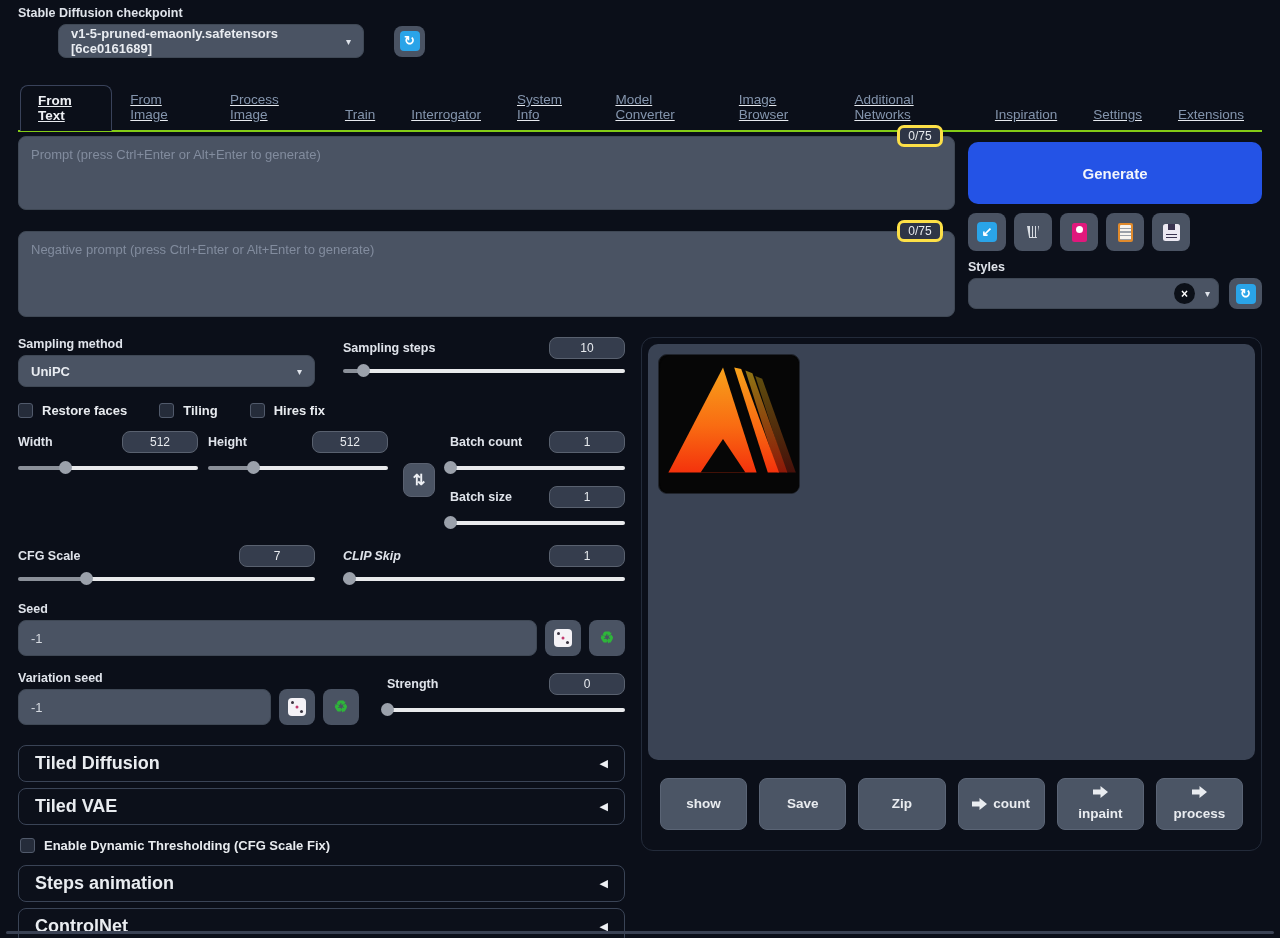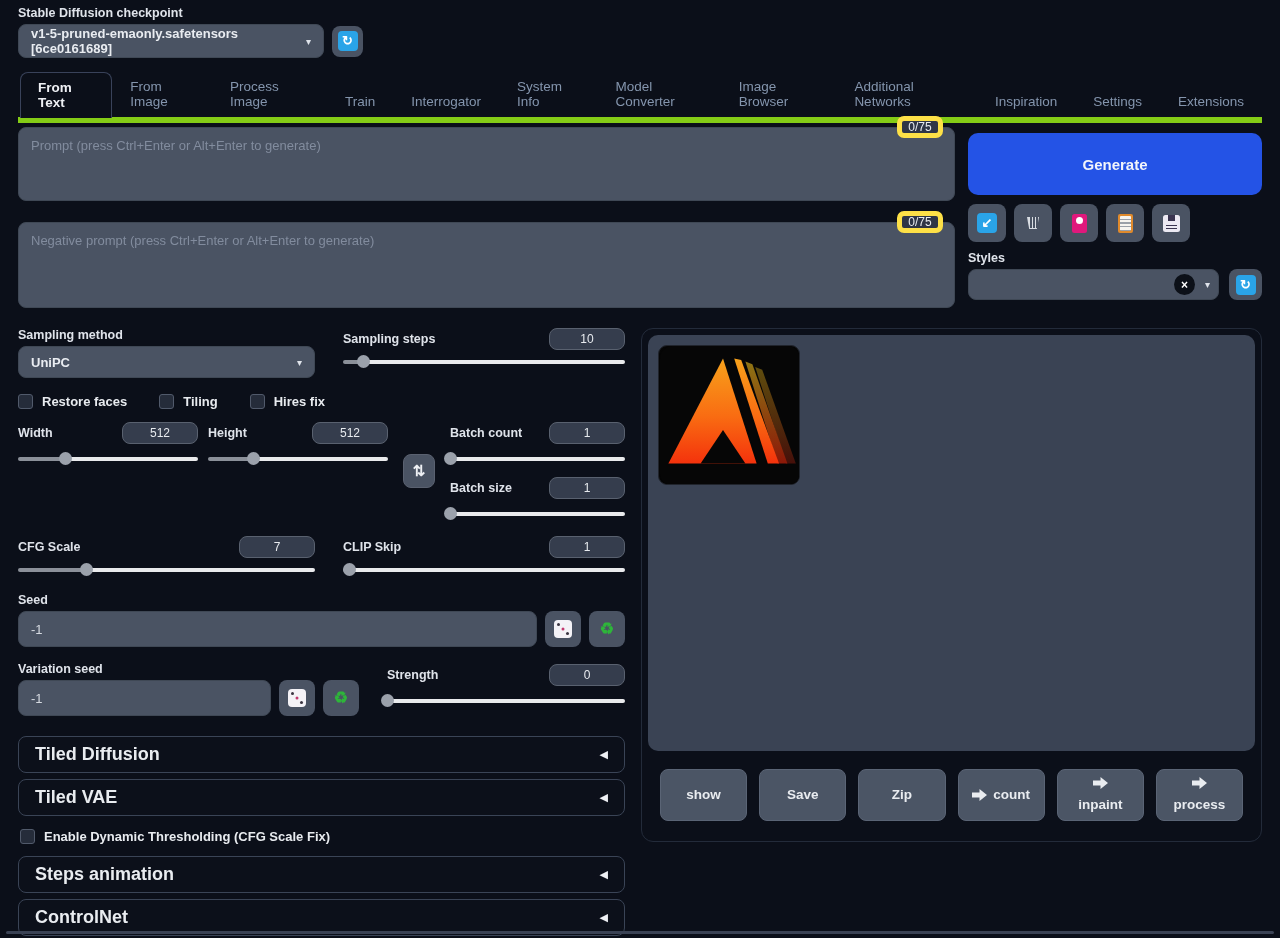--- a/index.html
+++ b/index.html
@@ -7,41 +7,41 @@
   body {
     background:#0b0f19;
     font-family:"Liberation Sans", sans-serif;
     color:#e8ebf0;
     font-size:13px;
   }
   .page { width:1280px; height:938px; position:relative; padding:6px 18px 0 18px; }
 
   
   .field-label { font-size:12.5px; color:#dfe3ea; font-weight:600; margin-bottom:4px; }
-  .topbar-row { display:flex; align-items:center; gap:8px; margin-top:2px; }
+  .topbar-row { display:flex; align-items:center; gap:30px; margin-top:2px;margin-left:40px; }
   .select-box {
     background:#4a5363; border:1px solid #3f4855; border-radius:8px;
     height:34px; display:flex; align-items:center; justify-content:space-between;
     padding:0 12px; cursor:pointer;
   }
   .select-box .val { font-weight:700; font-size:13px; color:#e9ecf1; }
   .caret { font-size:10px; color:#dfe3ea; margin-left:10px; }
   .ckpt-select { width:306px; }
   .icon-btn {
     background:#4a5363; border:none; border-radius:8px; display:flex;
     align-items:center; justify-content:center; cursor:pointer;
   }
   .refresh-btn { width:31px; height:31px; }
   .refresh-glyph {
     width:20px; height:20px; background:#2aa4e8; border-radius:4px;
     color:#fff; font-size:13px; font-weight:700; line-height:20px; text-align:center;
   }
 
   
-  .tabbar { display:flex; align-items:flex-end; margin-top:13px; border-bottom:6px solid #84cc16; padding-left:2px; }
+  .tabbar { display:flex; align-items:flex-end; margin-top:26px; border-bottom:2px solid #84cc16; padding-left:2px;text-decoration:underline; }
   .tab {
     padding:7px 17px 8px 17px; font-size:13.5px; color:#8495ad; cursor:pointer;
     border:1px solid transparent; border-bottom:none; border-radius:8px 8px 0 0; font-weight:500;
   }
   .tab.active { color:#eef0f4; font-weight:700; border-color:#39425a; background:#0b0f19; margin-bottom:-1px; }
 
   
   .row-a { display:flex; gap:13px; margin-top:4px; }
   .prompt-col { flex:1; }
   .action-col { width:294px; }
@@ -50,21 +50,21 @@
   textarea {
     width:100%; background:#4a5363; border:1px solid #3f4855; border-radius:8px;
     resize:none; padding:10px 12px; font-family:"Liberation Sans", sans-serif;
     font-size:13px; color:#e9ecf1; outline:none;
   }
   textarea::placeholder { color:#828c9e; }
   .ta-prompt { height:74px; }
   .ta-neg { height:86px; margin-top:18px; }
   .counter-badge {
     position:absolute; top:-11px; right:12px; width:46px; height:22px;
-    background:#2e3546; border:5px solid #fde047; border-radius:7px;
+    background:#2e3546; border:3px solid #fde047; border-radius:7px;
     font-size:12px; color:#e8ebef; display:flex; align-items:center; justify-content:center;
     z-index:2;
   }
 
   .generate-btn {
     width:100%; height:62px; margin-top:6px; background:#2453e6; border:none; border-radius:10px;
     color:#f2f5fb; font-size:15px; font-weight:700; cursor:pointer; font-family:"Liberation Sans", sans-serif;text-align:center;
   }
   .quick-row { display:flex; gap:8px; margin-top:9px; }
   .quick-btn { width:38px; height:38px; }
@@ -354,21 +354,21 @@
             <span class="field-label" style="margin:0;">CFG Scale</span>
             <span class="num-box">7</span>
           </div>
           <div class="slider" style="--p: 23%;">
             <div class="track"></div>
               <div class="handle"></div>
           </div>
         </div>
         <div class="col-r">
           <div class="label-num-row">
-            <span class="field-label" style="margin:0;">CLIP Skip</span>
+            <span class="field-label" style="margin:0;font-style:italic;">CLIP Skip</span>
             <span class="num-box">1</span>
           </div>
           <div class="slider" style="--p: 2%;">
             <div class="track"></div>
               <div class="handle"></div>
           </div>
         </div>
       </div>
 
       <div class="field-label seed-label">Seed</div>

